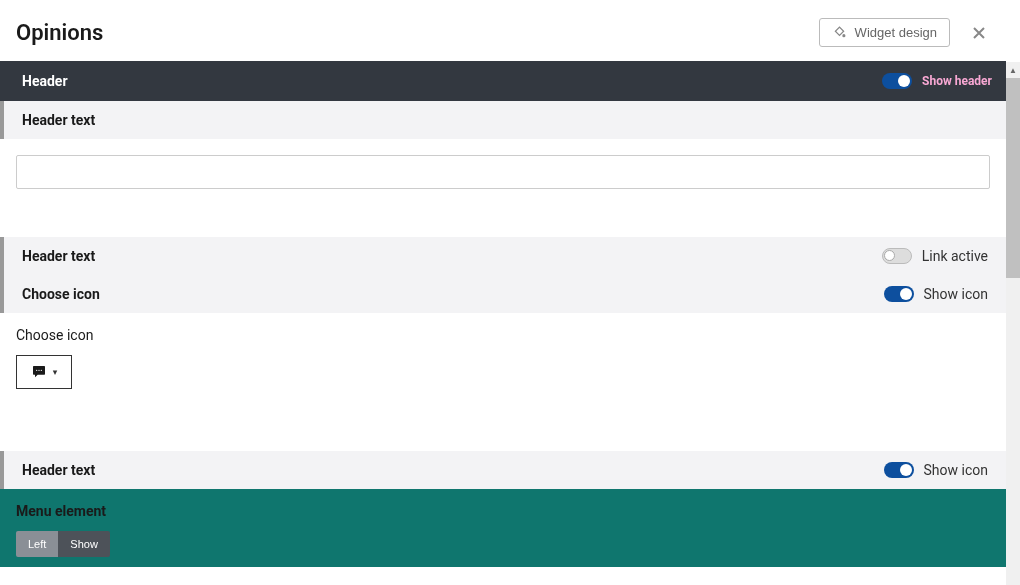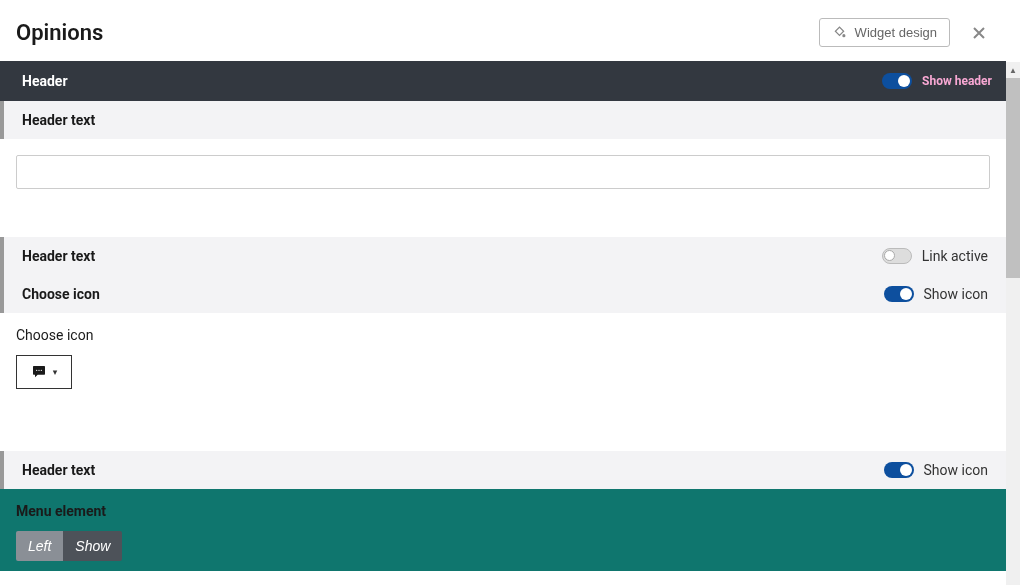--- a/index.html
+++ b/index.html
@@ -221,25 +221,24 @@
       font-size: 14px;
       margin-bottom: 12px;
     }
     .segmented {
       display: inline-flex;
       border-radius: 2px;
       overflow: hidden;
     }
     .seg-btn {
       padding: 7px 12px;
-      font-size: 14px;
+      font-size: 11px;
       cursor: pointer;
       color: #fff;
       border: none;
-      font-style: italic;
     }
     .seg-btn.inactive {
       background: #8a8f96;
     }
     .seg-btn.active {
       background: #4d5259;
     }
     .nav-icons-row {
       padding: 14px 16px 14px 16px;
       display: flex;

